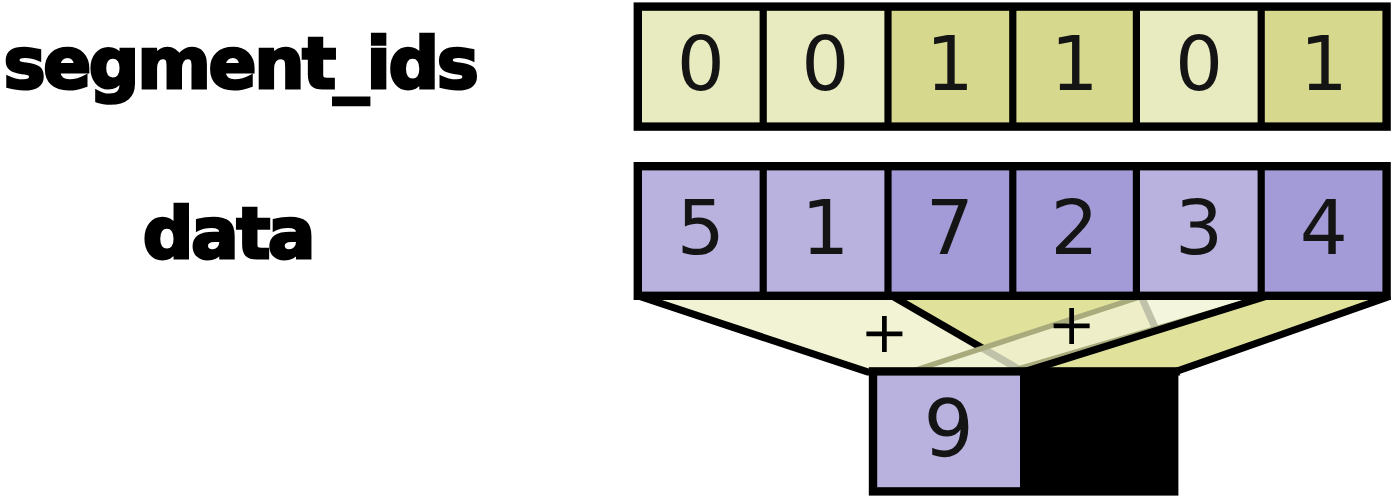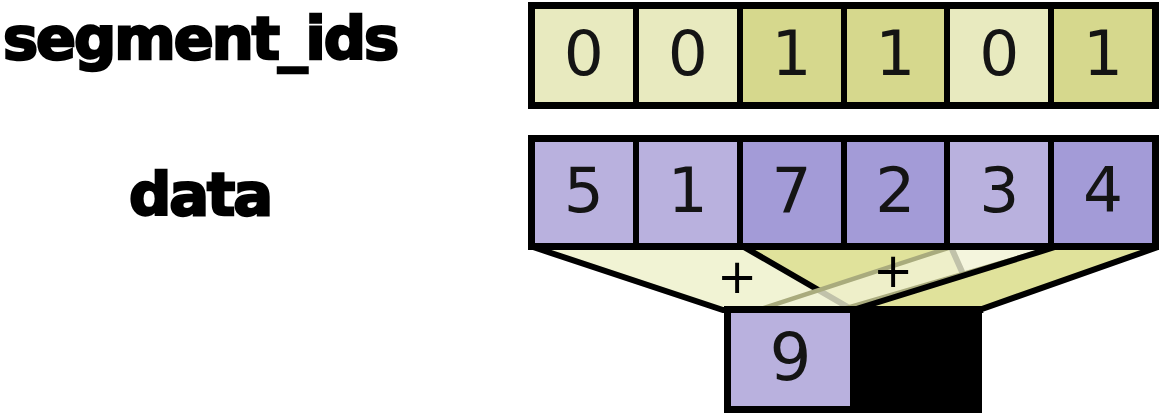--- a/index.html
+++ b/index.html
@@ -14,22 +14,22 @@
   .row-label{
     position:absolute;
     text-align:center;
     font-weight:bold;
     color:#000;
     font-size:59px;
     letter-spacing:-2px;
     white-space:nowrap;
     -webkit-text-stroke:2.5px #000;
   }
-  #label-segment-ids{left:0;top:4px;width:400px;}
-  #label-data{left:12px;top:160px;width:376px;text-align:center;}
+  #label-segment-ids{left:0;top:18px;width:400px;}
+  #label-data{left:2px;top:160px;width:376px;text-align:center;}
 
   
   .array-row{
     position:absolute;
     background:#000;
     display:grid;
     padding:7px;
     gap:6px;
     box-sizing:border-box;
   }

